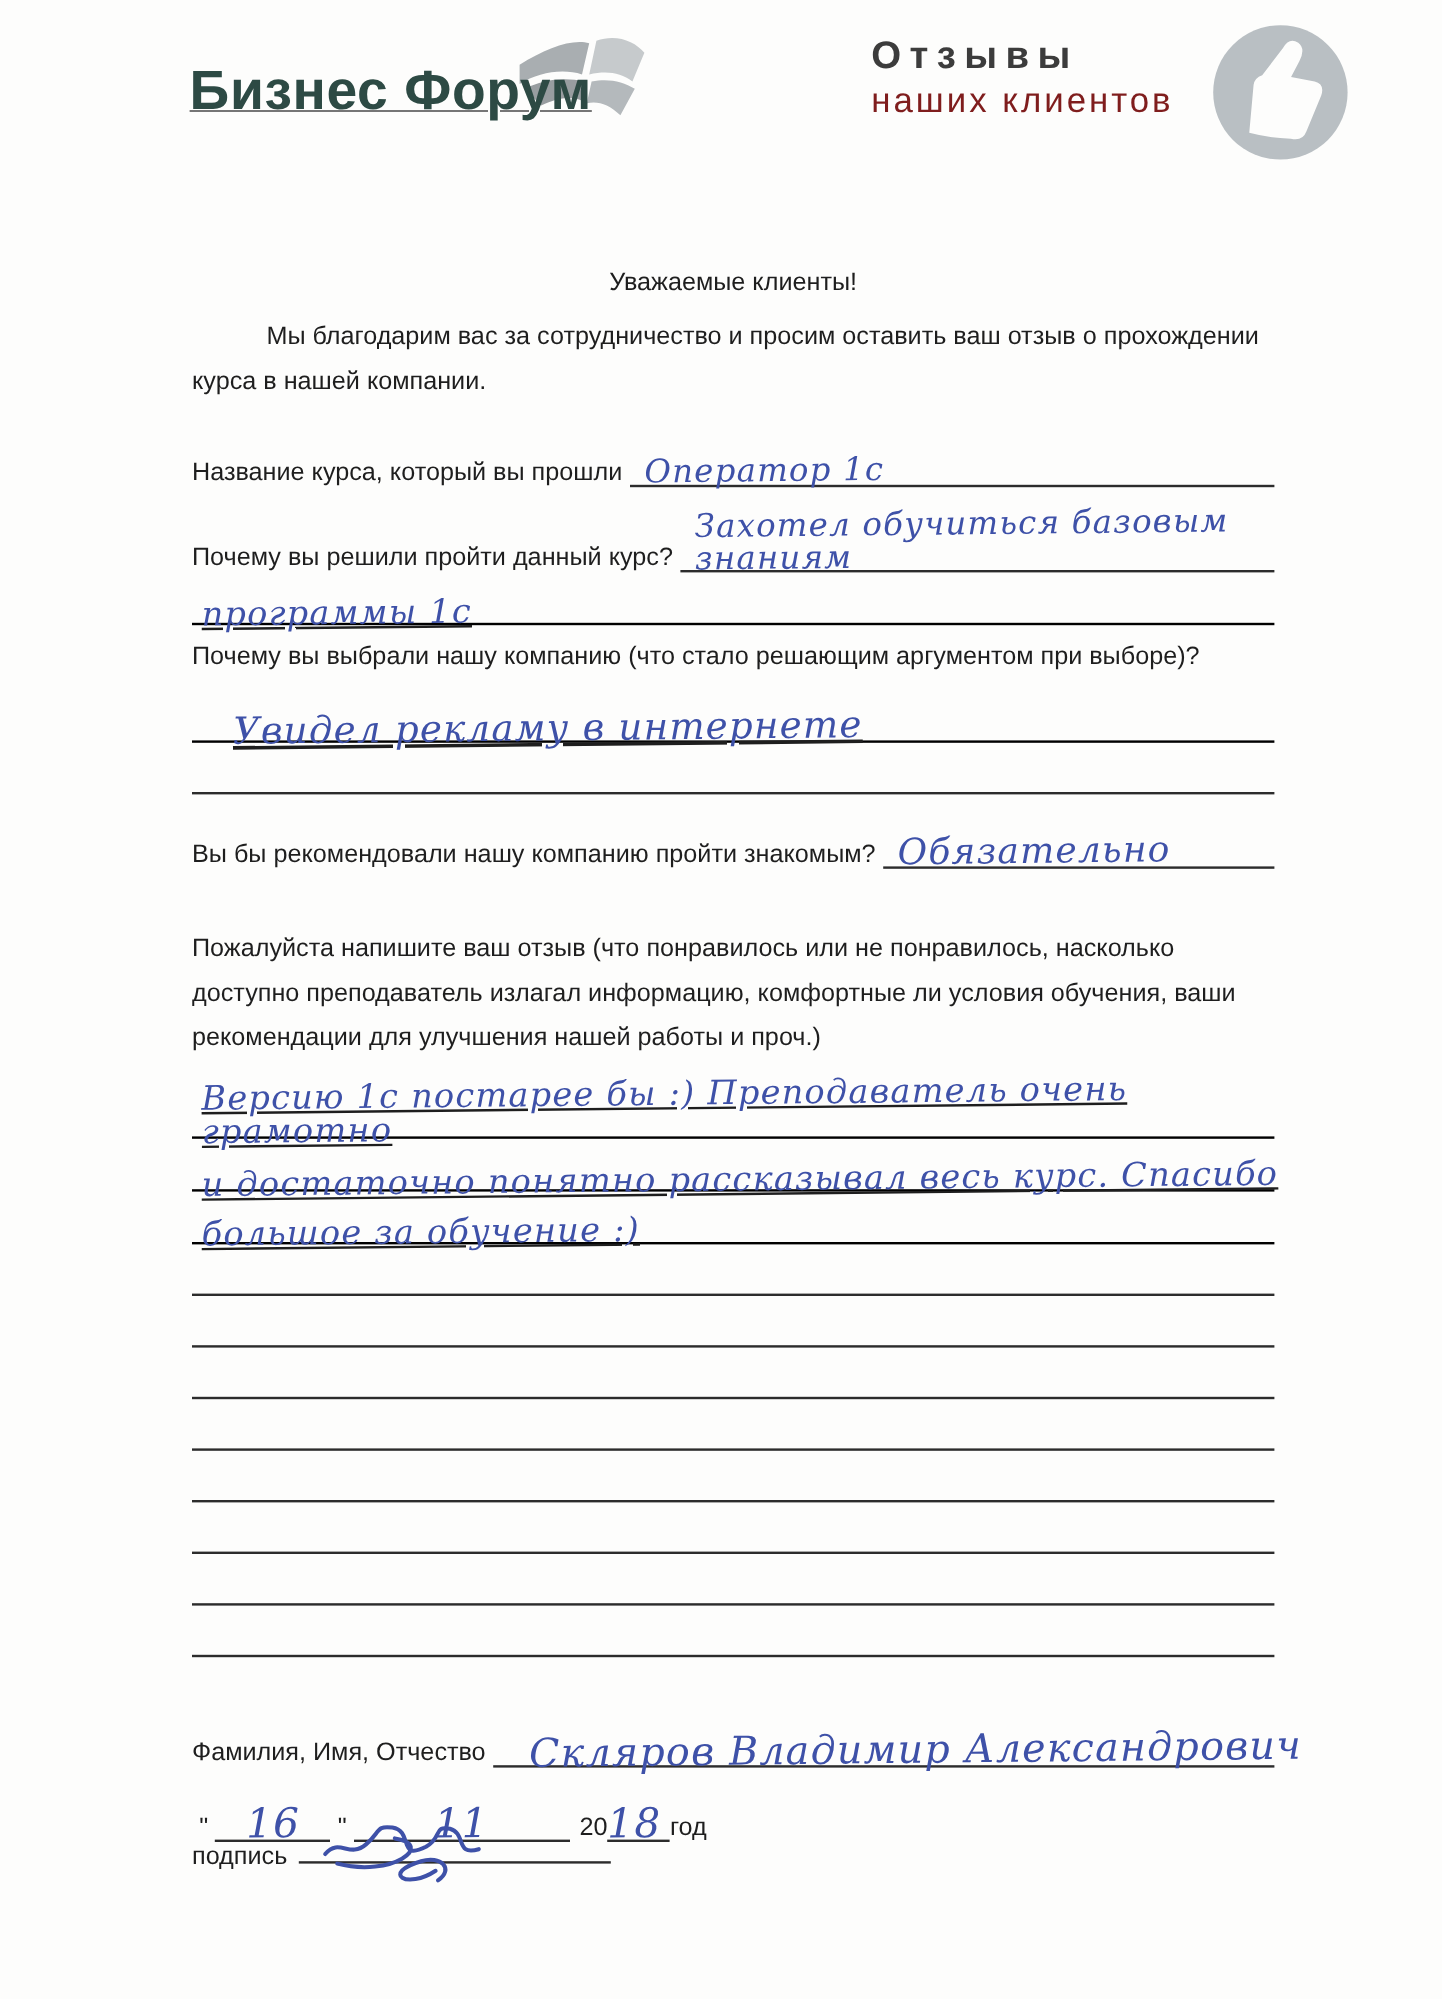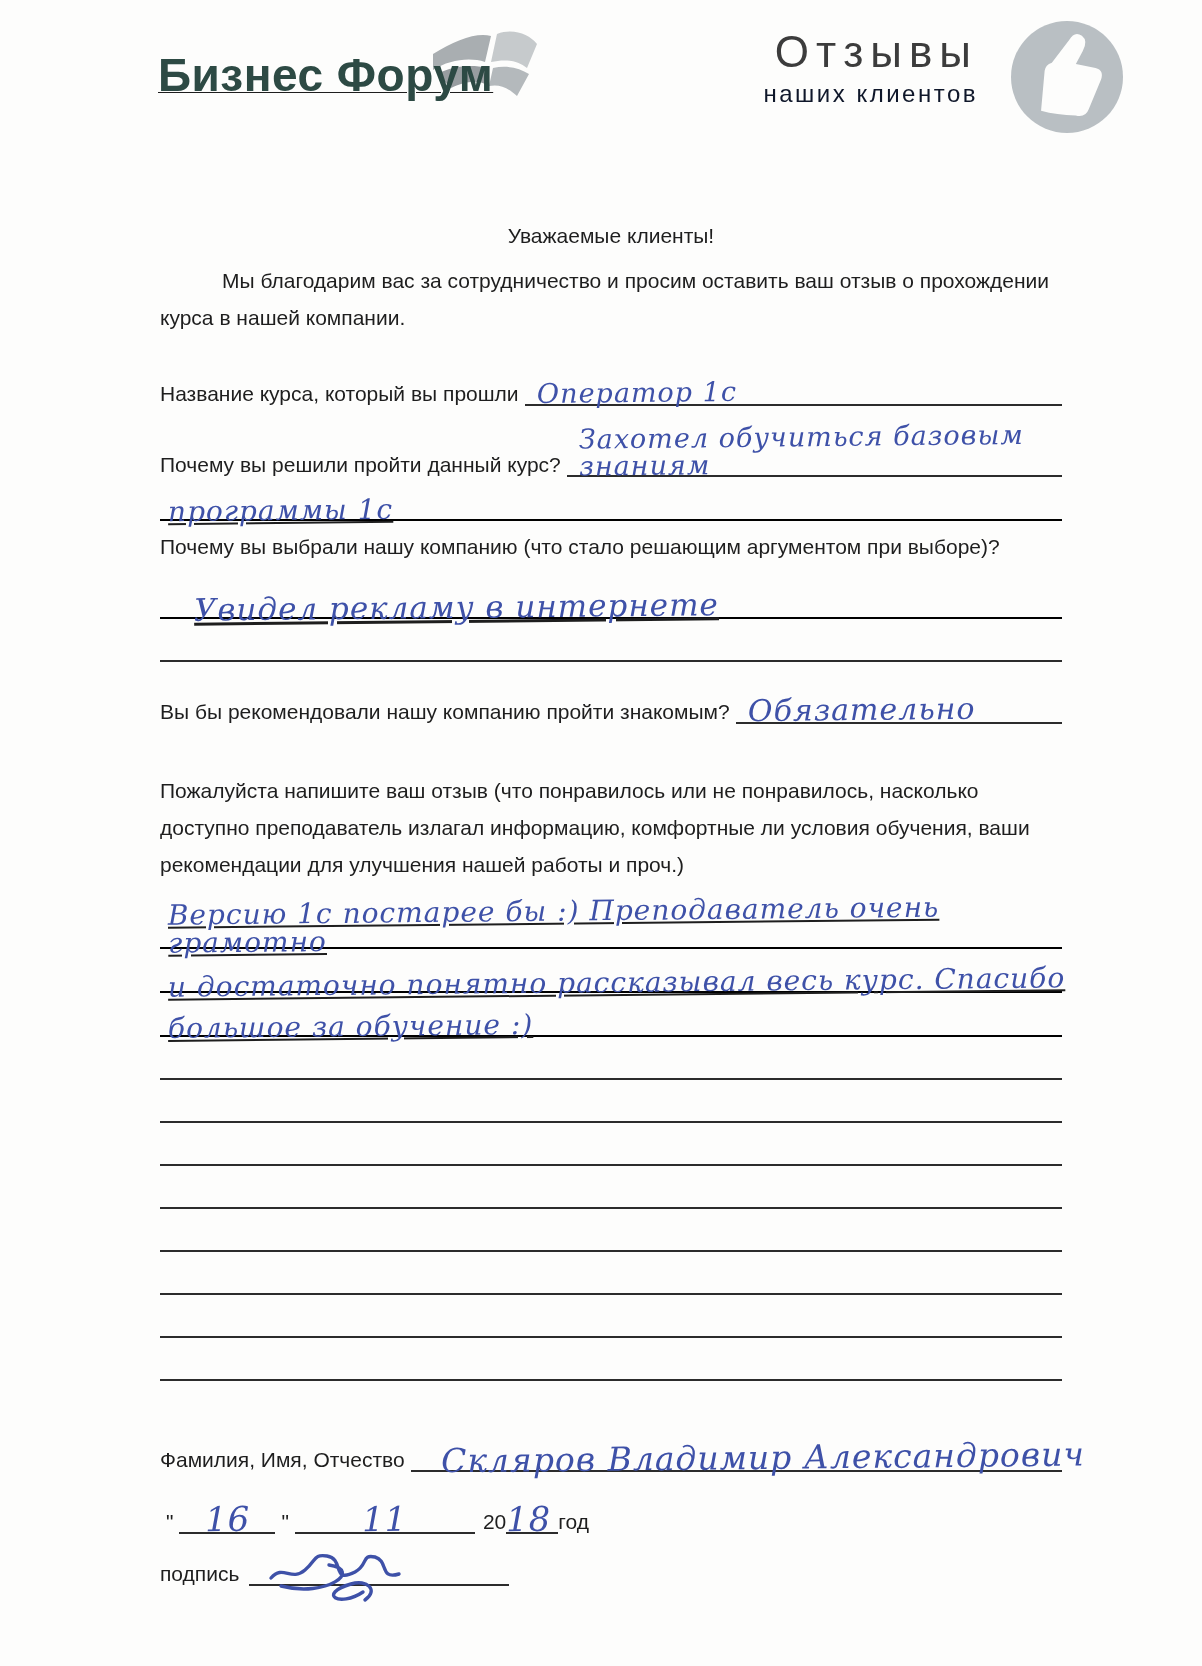--- a/index.html
+++ b/index.html
@@ -10,23 +10,23 @@
   }
   
   .topbar { display:flex; justify-content:space-between; align-items:flex-start;
             padding:18px 60px 0 158px; height:130px; }
   .brand { position:relative; margin-top:30px;text-decoration:underline; }
   .brand-text { position:relative; z-index:2; font-size:46px; font-weight:bold;
                 letter-spacing:0.5px; color:#2d4a44; }
   .sail { position:absolute; right:-52px; top:-24px; z-index:1; }
   .reviews-block { display:flex; align-items:flex-start; gap:24px; margin-right:10px; }
   .reviews-text { text-align:left; margin-top:12px; }
-  .reviews-title { font-size:44px; font-weight:normal; color:#3c3c3c;
-                   letter-spacing:7px; line-height:1.0;text-align:right; }
-  .reviews-sub { font-size:24px; color:#0f172a; letter-spacing:2.5px; margin-top:6px; }
+  .reviews-title { font-size:32px; font-weight:bold; color:#3c3c3c;
+                   letter-spacing:7px; line-height:1.0; }
+  .reviews-sub { font-size:29px; color:#7f1d1d; letter-spacing:2.5px; margin-top:6px; }
   
   .content { padding:0 140px 0 160px; }
   .salutation { margin:76px 0 0 0; text-align:center; font-size:21px; font-weight:normal; }
   .intro { margin:14px 0 0 0; font-size:21px; line-height:37px; text-indent:62px; }
   .label { white-space:nowrap; }
   .field-row { display:flex; align-items:flex-end; font-size:21px; }
   .write-line { flex:1; border-bottom:2px solid #2c2c2c; position:relative;
                 margin-left:6px; min-height:10px; }
   .full-line { border-bottom:2px solid #000000; position:relative;text-decoration:underline; }
   .blank-line { border-bottom:2px solid #2c2c2c; height:41px; }
@@ -43,21 +43,21 @@
   
   .name-row { display:flex; align-items:flex-end; font-size:21px; margin-top:56px; }
   .name-row .hw { font-size:33px; top:4px; left:30px; }
   .date-row { display:flex; align-items:flex-end; font-size:21px; margin-top:26px; }
   .dline { border-bottom:2px solid #2c2c2c; position:relative; display:inline-block; }
   .dline .hw { font-size:34px; top:4px; }
   .w90 { width:96px; text-align:center; }
   .w170 { width:180px; text-align:center; }
   .w55 { width:52px; }
   .q { margin:0 6px; }
-  .sig-row { display:flex; align-items:flex-end; font-size:21px; margin-top:28px; }
+  .sig-row { display:flex; align-items:center; font-size:21px; }
   .sig-line { width:260px; border-bottom:2px solid #2c2c2c; position:relative;
               margin-left:10px; height:10px; }
   .sig-line svg { position:absolute; left:18px; bottom:-26px; }
 </style>
 </head>
 <body>
 
 <div class="page">
 
   <header class="topbar">

